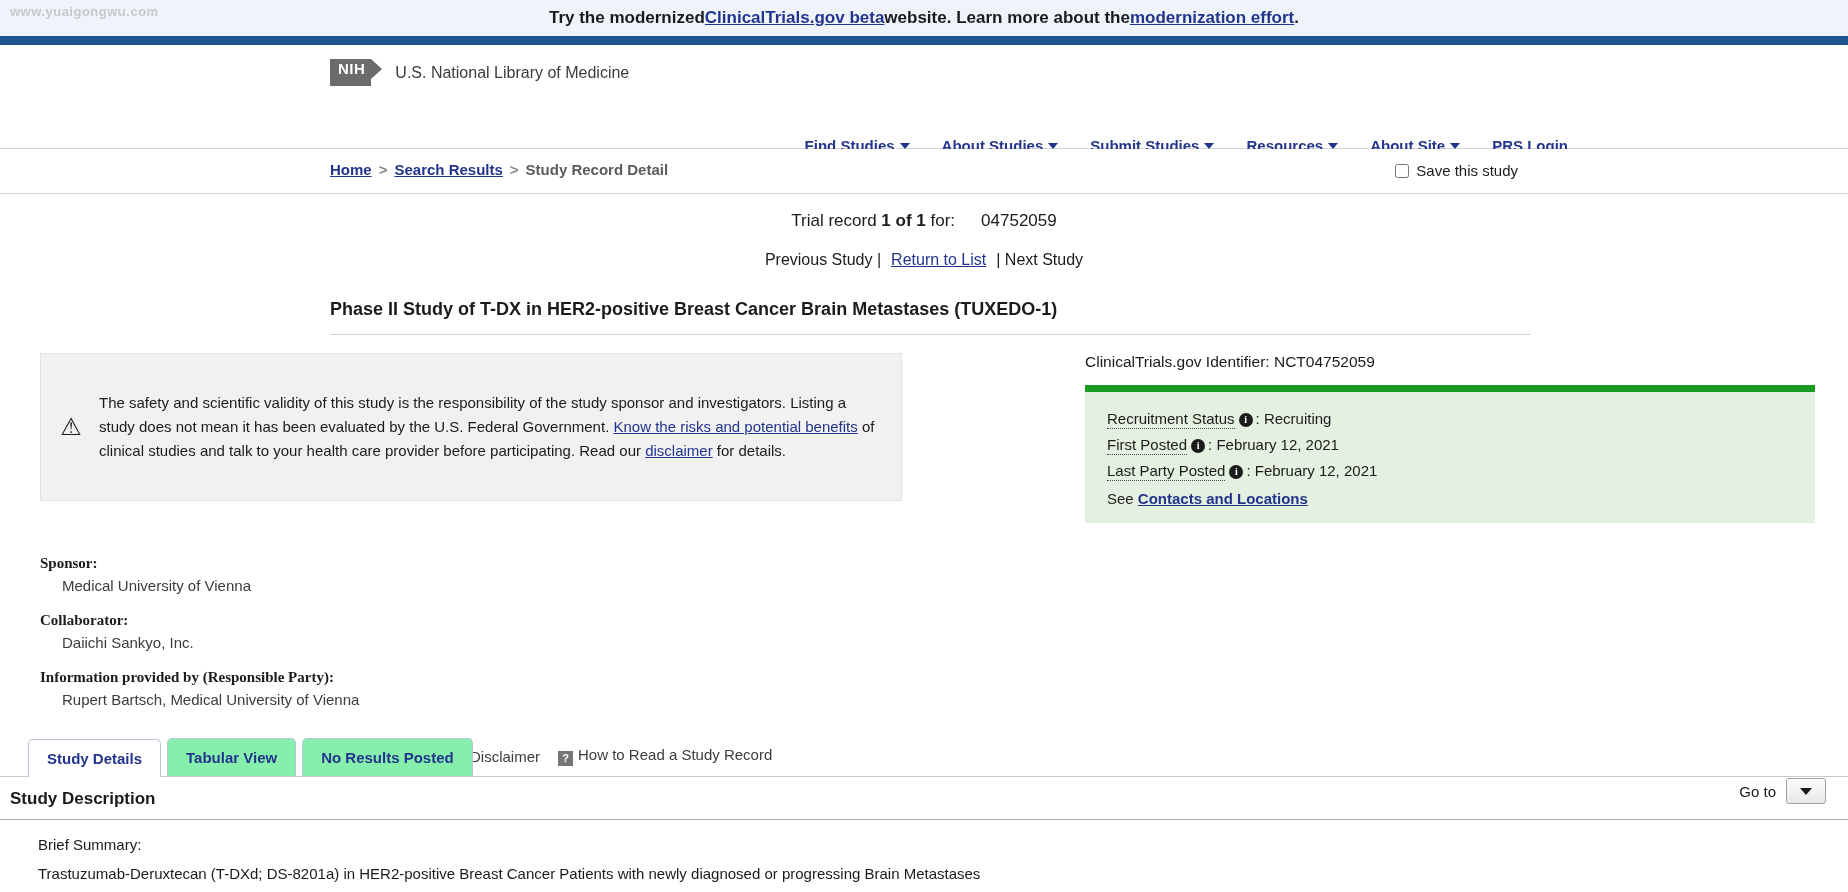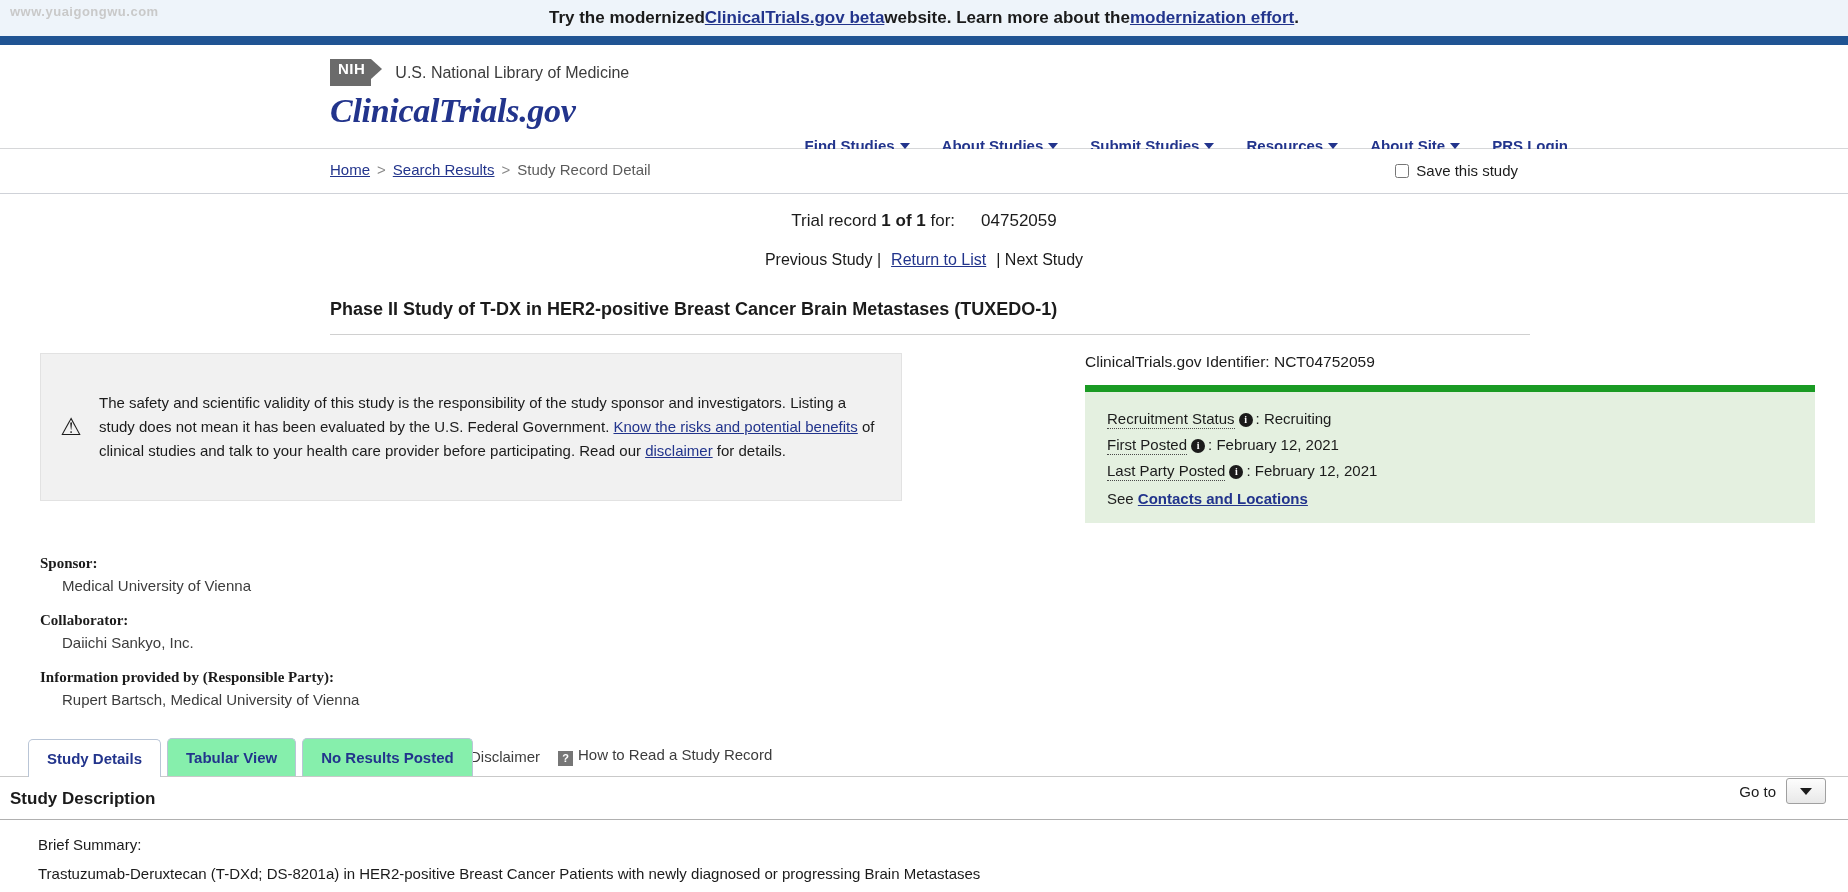--- a/index.html
+++ b/index.html
@@ -78,21 +78,21 @@
   .nav-item.prs { text-decoration: underline; }
 
   
   .crumb-bar {
     height: 45px; border-bottom: 1px solid #cfd2d8;
     position: relative; background: #fff;
   }
   .crumbs {
     position: absolute; left: 330px; top: 12px;
     font-size: 15px; color: #5b5b5b;
-    display: flex; align-items: center; gap: 7px;
+    display: flex; align-items: center; gap: 7px; font-weight: bold;
   }
   .crumbs a { color: #22348c; text-decoration: underline; }
   .crumbs .sep { color: #888; }
   .save-study {
     position: absolute; right: 330px; top: 13px;
     font-size: 15px; color: #1b1b1b;
     display: flex; align-items: center; gap: 7px;
   }
   .save-study input { width: 14px; height: 14px; margin: 0; }
 
@@ -221,21 +221,20 @@
     <span>.</span>
 </div>
 <div class="blue-rule"></div>
 
 <div class="site-header">
   <div class="brand">
     <div class="nih-row">
       <span class="nih-logo">NIH</span>
       <span class="nlm-text">U.S. National Library of Medicine</span>
     </div>
-    <div class="ct-logo">ClinicalTrials.gov</div>
   </div>
 
   <div class="main-nav">
     <span class="nav-item"><span>Find Studies</span><span class="caret"></span></span>
     <span class="nav-item"><span>About Studies</span><span class="caret"></span></span>
     <span class="nav-item"><span>Submit Studies</span><span class="caret"></span></span>
     <span class="nav-item"><span>Resources</span><span class="caret"></span></span>
     <span class="nav-item"><span>About Site</span><span class="caret"></span></span>
     <span class="nav-item prs">PRS Login</span>
   </div>

